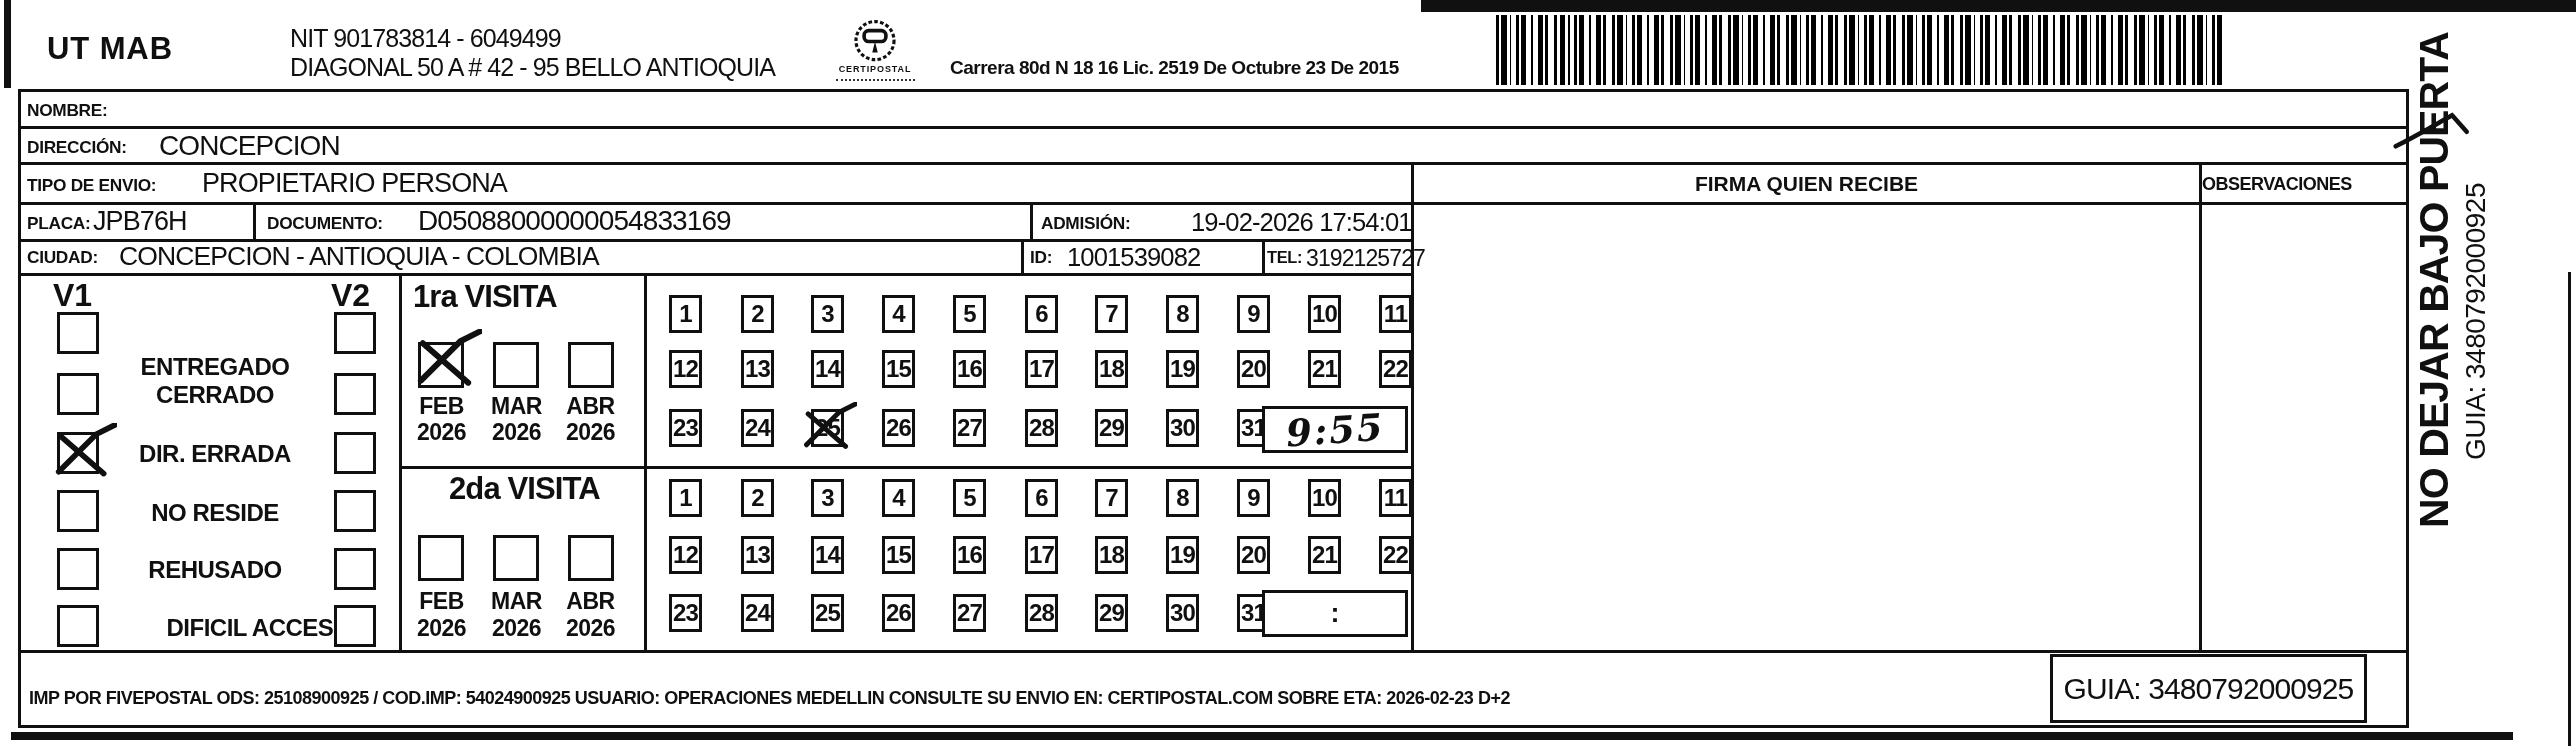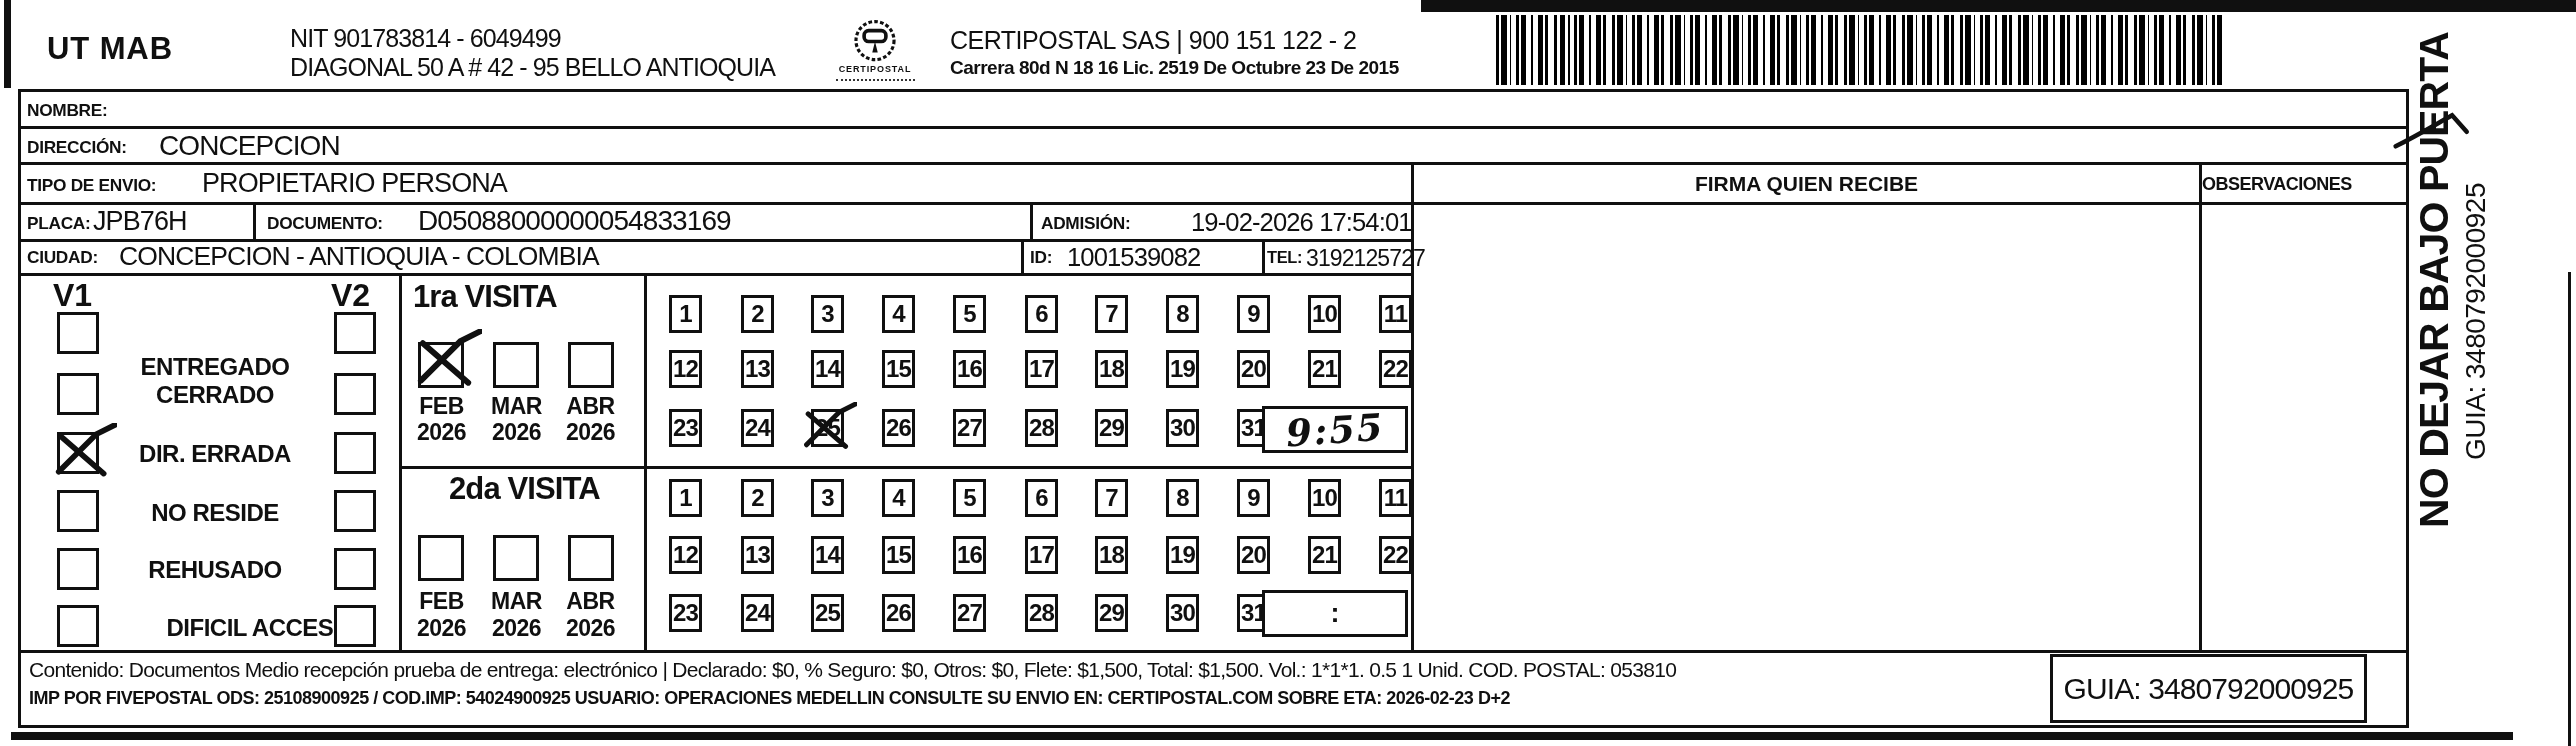--- a/index.html
+++ b/index.html
@@ -45,21 +45,20 @@
   <div class="abs" style="left:846px;top:16.4px;width:58px;height:51px;">
     <svg width="58" height="51" viewBox="0 0 64 56">
       <circle cx="32" cy="27" r="21" fill="none" stroke="#101010" stroke-width="3.5" stroke-dasharray="4 2.5"></circle>
       <rect x="20" y="16" width="24" height="12" rx="5" fill="none" stroke="#101010" stroke-width="4"></rect>
       <path d="M32 28 L29 40 L35 40 Z" fill="#101010"></path>
     </svg>
   </div>
   <div class="abs" style="left:825px;top:64px;width:100px;text-align:center;font-size:9px;font-weight:bold;letter-spacing:0.9px;">CERTIPOSTAL</div>
   <div class="abs" style="left:836px;top:79px;width:79px;height:0;border-top:2.7px dotted #333;"></div>
 
-  <div class="abs" style="left:950px;top:25.6px;font-size:25px;letter-spacing:-0.5px;white-space:nowrap;">CERTIPOSTAL SAS | 900 151 122 - 2</div>
   <div class="abs" style="left:950px;top:57px;font-size:19px;font-weight:bold;letter-spacing:-0.5px;white-space:nowrap;">Carrera 80d N 18 16  Lic. 2519 De Octubre 23 De 2015</div>
 
   <div class="barcode" style="left:1496px;top:14.6px;width:731px;height:70px;"></div>
 
   <svg class="xmark" style="left:2392px;top:108px;" width="82" height="42" viewBox="0 0 90 46">
     <path d="M4 42 C28 30 48 18 66 8 L82 26" fill="none" stroke="#101010" stroke-width="5" stroke-linecap="round"></path>
   </svg>
 
   <div class="abs" style="left:18px;top:89px;width:2391px;height:639px;border:3.7px solid #101010;box-sizing:border-box;"></div>
 
@@ -217,21 +216,20 @@
       <div class="daybox" style="left: 953px; top: 594px; width: 33px; height: 38px;">27</div>
       <div class="daybox" style="left: 1025px; top: 594px; width: 33px; height: 38px;">28</div>
       <div class="daybox" style="left: 1095px; top: 594px; width: 33px; height: 38px;">29</div>
       <div class="daybox" style="left: 1166px; top: 594px; width: 33px; height: 38px;">30</div>
       <div class="daybox" style="left: 1237px; top: 594px; width: 33px; height: 38px;">31</div>
       <div class="box" style="left: 1262px; top: 590px; width: 146px; height: 47px; display: flex; align-items: center; justify-content: center;">
         <span style="font-size: 27px; font-weight: bold;">:</span>
       </div>
     </div>
 
-  <div class="abs" style="left:29px;top:658px;font-size:21px;letter-spacing:-0.7px;white-space:nowrap;">Contenido: Documentos Medio recepción prueba de entrega: electrónico | Declarado: $0, % Seguro: $0, Otros: $0, Flete: $1,500, Total: $1,500. Vol.: 1*1*1. 0.5  1 Unid. COD. POSTAL: 053810</div>
   <div class="abs" style="left:29px;top:688px;font-size:18px;font-weight:bold;letter-spacing:-0.5px;white-space:nowrap;">IMP POR FIVEPOSTAL ODS: 25108900925 / COD.IMP: 54024900925 USUARIO: OPERACIONES MEDELLIN CONSULTE SU ENVIO EN: CERTIPOSTAL.COM SOBRE ETA: 2026-02-23 D+2</div>
   <div class="box" style="left:2050px;top:654px;width:317px;height:69px;display:flex;align-items:center;justify-content:center;">
     <span style="font-size:30px;letter-spacing:-0.9px;white-space:nowrap;">GUIA: 3480792000925</span>
   </div>
 
   <div class="abs vert" style="left:2411px;top:99px;height:429px;font-size:41px;font-weight:bold;letter-spacing:-0.9px;">NO DEJAR BAJO PUERTA</div>
   <div class="abs vert" style="left:2460px;top:150px;height:310px;font-size:28px;letter-spacing:-0.5px;">GUIA: 3480792000925</div>
 
 <svg width="66" height="60" viewBox="0 0 70 64" class="xmark" style="left: 51px; top: 423px; position: absolute;">
       <path d="M10 14 L56 54 M8 52 L48 12 L68 2" fill="none" stroke="#101010" stroke-width="6" stroke-linecap="round"></path>

